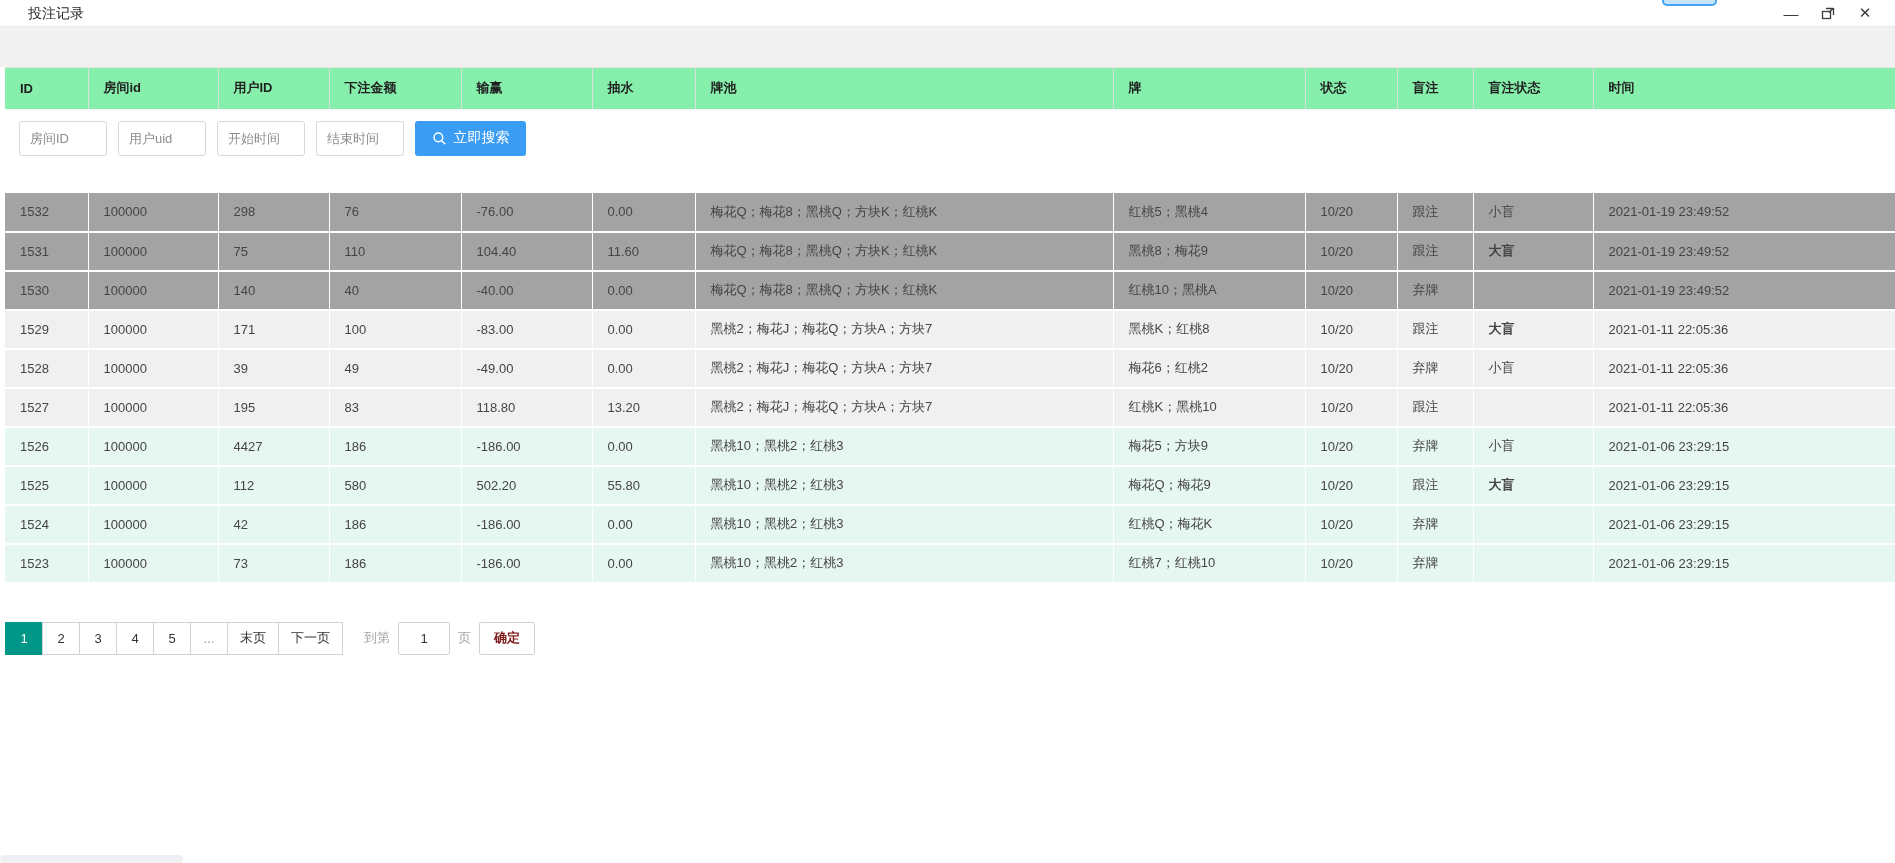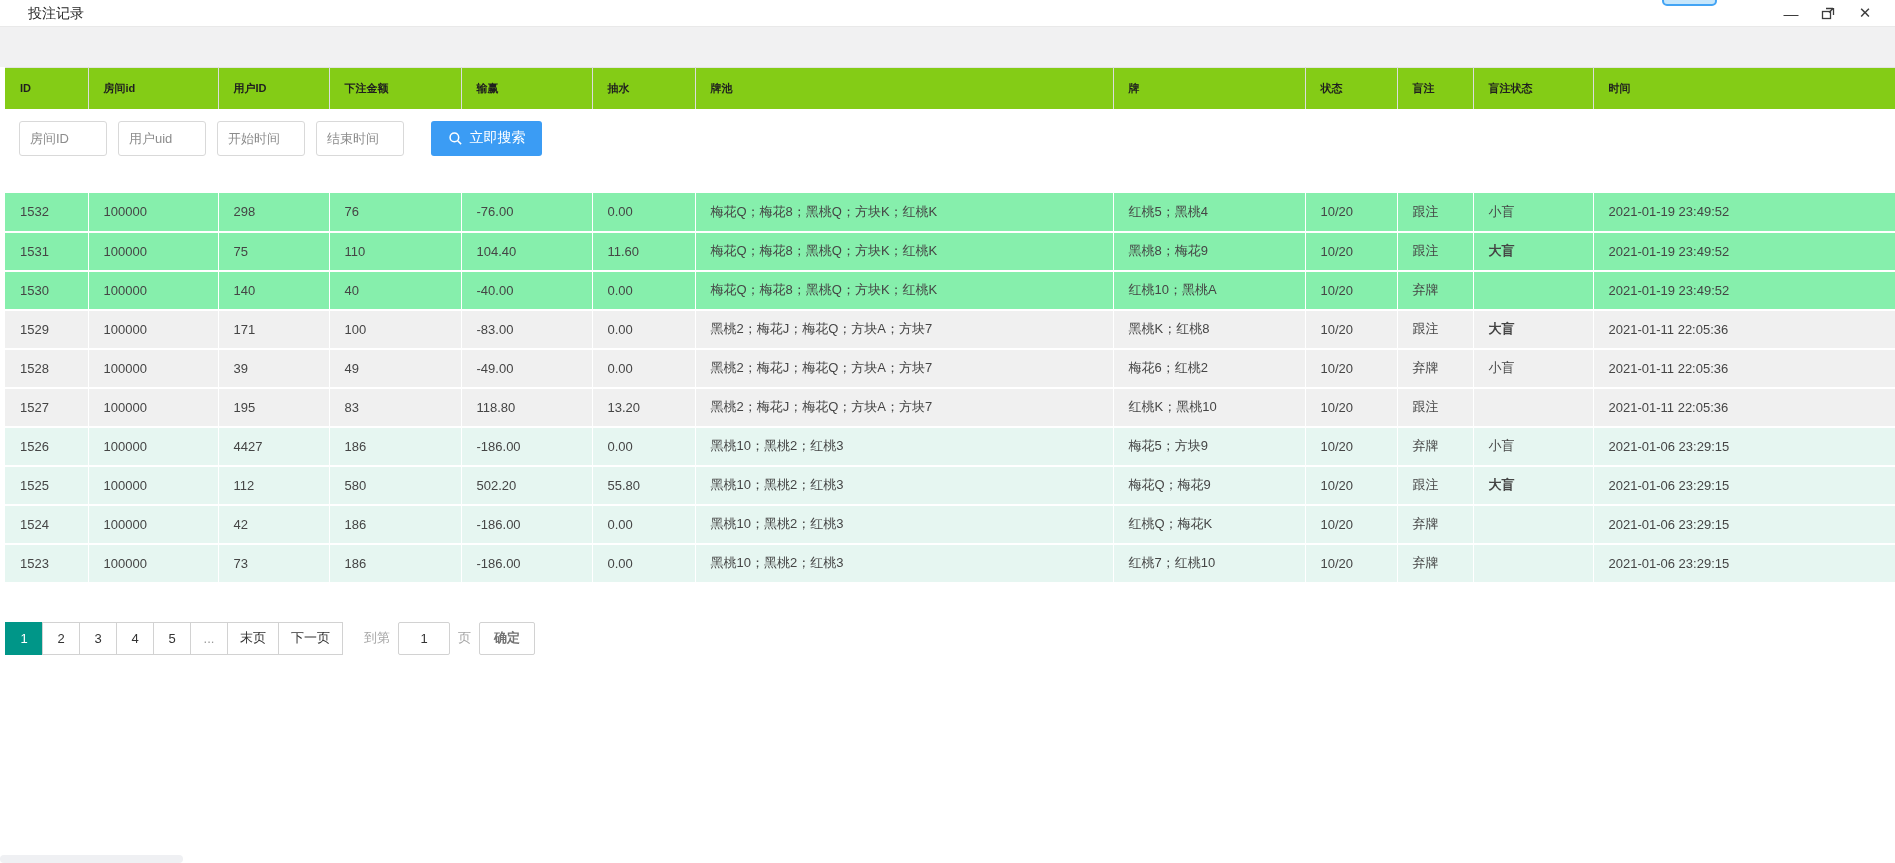--- a/index.html
+++ b/index.html
@@ -36,50 +36,50 @@
   }
   
   .gray-band { height: 40px; background: #f1f1f2; }
   
   .table-wrap { margin-left: 5px; }
   table.records {
     table-layout: fixed; border-collapse: collapse; width: 1890px;
     font-size: 13px;
   }
   thead th {
-    background: #84cc16; height: 41px;
+    background: #86efac; height: 41px;
     text-align: left; padding-left: 15px;
-    font-size: 11px; font-weight: bold; color: #1f1f1f;
+    font-size: 13px; font-weight: bold; color: #1f1f1f;
     border-right: 1px solid #dcdcdc;
     border-top: 1px solid #e3e3e3;
   }
   thead th:last-child { border-right: none; }
   tr.search-row td { background: #fff; padding: 12px 0 37px 14px; }
   .search-form { display: flex; align-items: center; gap: 11px; }
   .search-input {
     width: 88px; height: 35px;
     border: 1px solid #d9d9d9; border-radius: 3px;
     padding: 0 10px; font-size: 13px; color: #333;
     font-family: inherit; outline: none; background: #fff;
   }
   .search-input::placeholder { color: #8c8c8c; opacity: 1; }
   .search-btn {
-    width: 111px; height: 35px; margin-left: 16px;
+    width: 111px; height: 35px; margin-left: 0px;
     background: #3b9cf4; color: #fff; border: none; border-radius: 3px;
     font-size: 14px; font-family: inherit; cursor: pointer;
     display: flex; align-items: center; justify-content: center; gap: 7px;
   }
   tbody.rows td {
     height: 39px; padding-left: 15px;
     color: #454545;
     border-right: 1px solid rgba(255,255,255,0.75);
     border-bottom: 2px solid #ffffff;
     overflow: hidden; white-space: nowrap;
   }
-  tr.row-purple td { background: #86efac; }
+  tr.row-purple td { background: #a3a3a3; }
   tr.row-gray   td { background: #f0f0f0; }
   tr.row-green  td { background: #e6f6f1; }
   td.blind-red   { color: #e23c3c; font-weight: normal; }
   td.blind-green { color: #2ba245; font-weight: bold; }
   
   .pagination {
     margin: 38px 0 0 5px;
     display: flex; align-items: center; font-size: 13px;
   }
   .page-btn {
@@ -95,21 +95,21 @@
   .goto-label, .page-unit { color: #a6a6a6; margin: 0 8px; text-align: center; }
   .goto-group { display: flex; align-items: center; margin-left: 14px; }
   .goto-input {
     width: 52px; height: 33px; text-align: center;
     border: 1px solid #d2d2d2; border-radius: 2px;
     font-size: 13px; color: #333; font-family: inherit; outline: none;
   }
   .confirm-btn {
     height: 33px; padding: 0 14px;
     border: 1px solid #d2d2d2; border-radius: 2px; background: #fff;
-    font-size: 13px; font-weight: bold; color: #737373;
+    font-size: 13px; font-weight: bold; color: #7f1d1d;
     font-family: inherit; cursor: pointer;
   }
   
   .hscroll-thumb {
     position: absolute; left: 0; bottom: 0;
     width: 183px; height: 8px; background: #eff0f3; border-radius: 4px;
   }
 </style>
 </head>
 <body>

